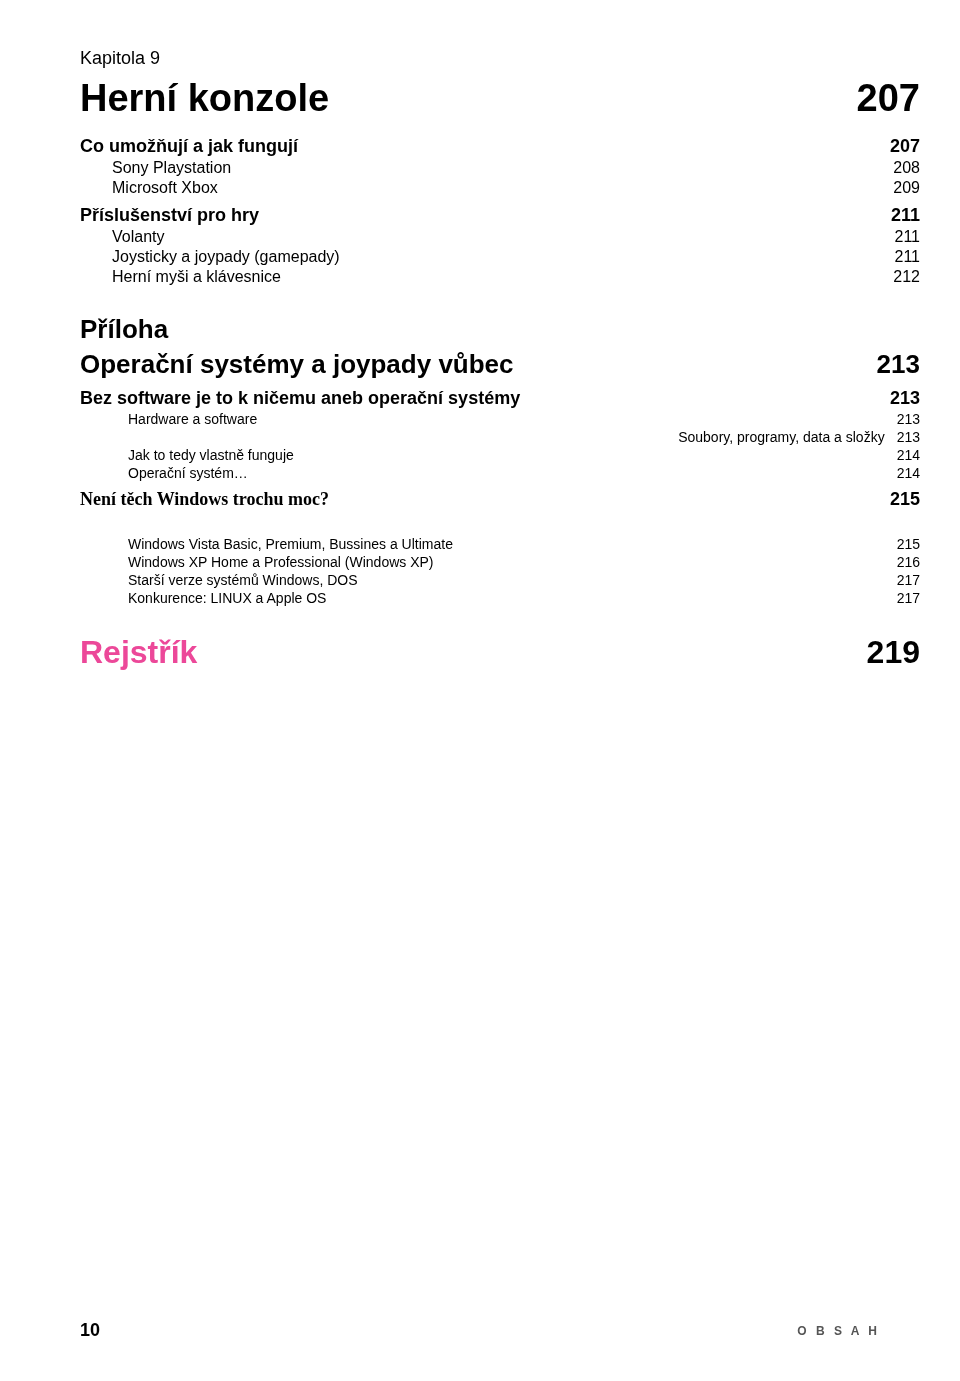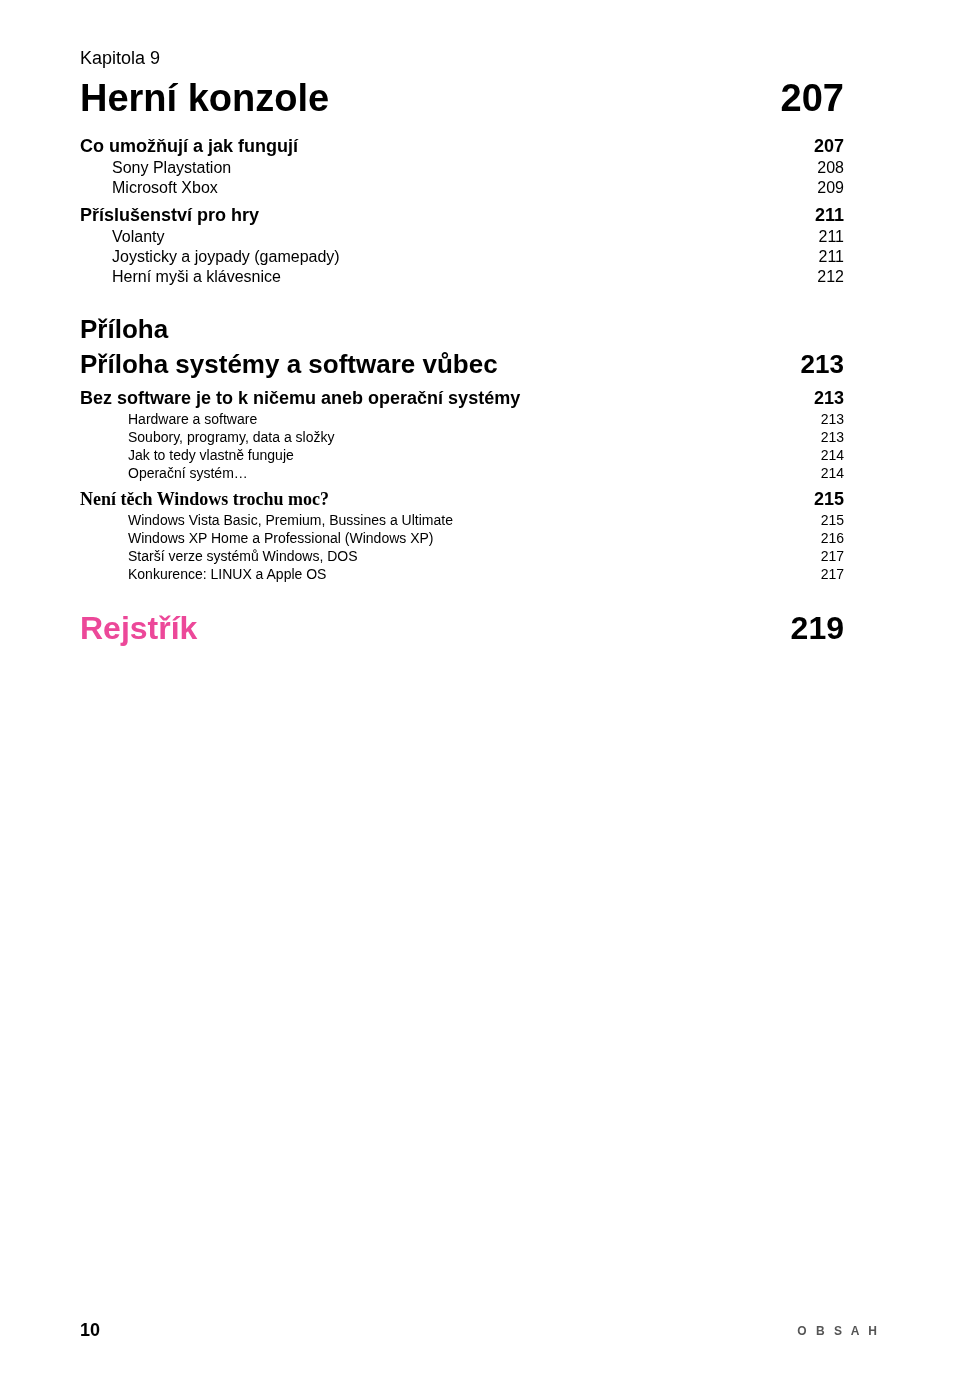--- a/index.html
+++ b/index.html
@@ -11,21 +11,21 @@
     body {
       background: #ffffff;
       font-family: Arial, Helvetica, sans-serif;
       color: #000000;
       width: 960px;
       min-height: 1381px;
       position: relative;
     }
 
     .page {
-      padding: 48px 116px 80px 80px;
+      padding: 48px 40px 80px 80px;
       position: relative;
       min-height: 1381px;
     }
 
     .chapter-label {
       font-size: 18px;
       font-weight: normal;
       color: #000;
       margin-bottom: 2px;
     }
@@ -151,49 +151,49 @@
       <div class="toc-row level-2">
         <span class="toc-label">Herní myši a klávesnice</span>
         <span class="toc-page">212</span>
       </div>
     </div>
 
   <div class="priloha-label">Příloha</div>
 
   <div id="priloha-sections-list">
       <div style="display: flex; justify-content: space-between; align-items: baseline; font-size: 26px; font-weight: bold; margin-bottom: 4px; margin-top: 4px;">
-        <span style="flex: 1 1 0%; padding-right: 12px;">Příloha systémy a software vůbec</span>
+        <span style="flex: 1 1 0%; padding-right: 12px;">Operační systémy a joypady vůbec</span>
         <span>213</span>
       </div>
       <div style="display: flex; justify-content: space-between; align-items: baseline; font-size: 18px; font-weight: bold; margin-top: 8px; margin-bottom: 2px; padding-left: 0px;">
         <span style="flex: 1 1 0%; padding-right: 12px;">Bez software je to k ničemu aneb operační systémy</span>
         <span>213</span>
       </div>
       <div style="display: flex; justify-content: space-between; align-items: baseline; font-size: 14px; font-weight: normal; padding-left: 48px; margin-bottom: 2px;">
         <span style="flex: 1 1 0%; padding-right: 12px;">Hardware a software</span>
         <span>213</span>
       </div>
       <div style="display: flex; justify-content: space-between; align-items: baseline; font-size: 14px; font-weight: normal; padding-left: 48px; margin-bottom: 2px;">
-        <span style="flex: 1 1 0%; padding-right: 12px;">Soubory, programy, data a složky</span>
+        <span style="flex: 1 1 0%; padding-right: 12px; text-align: right;">Soubory, programy, data a složky</span>
         <span>213</span>
       </div>
       <div style="display: flex; justify-content: space-between; align-items: baseline; font-size: 14px; font-weight: normal; padding-left: 48px; margin-bottom: 2px;">
         <span style="flex: 1 1 0%; padding-right: 12px;">Jak to tedy vlastně funguje</span>
         <span>214</span>
       </div>
       <div style="display: flex; justify-content: space-between; align-items: baseline; font-size: 14px; font-weight: normal; padding-left: 48px; margin-bottom: 2px;">
         <span style="flex: 1 1 0%; padding-right: 12px;">Operační systém…</span>
         <span>214</span>
       </div>
       <div style="display: flex; justify-content: space-between; align-items: baseline; font-size: 18px; font-weight: bold; margin-top: 8px; margin-bottom: 2px; padding-left: 0px;">
         <span style="flex: 1 1 0%; padding-right: 12px; font-family: Liberation Serif, serif;">Není těch Windows trochu moc?</span>
         <span>215</span>
       </div>
       <div style="display: flex; justify-content: space-between; align-items: baseline; font-size: 14px; font-weight: normal; padding-left: 48px; margin-bottom: 2px;">
-        <span style="flex: 1 1 0%; padding-right: 12px;">Windows Vista Basic, Premium, Bussines a Ultimate</span>
+        <span style="flex: 1 1 0%; padding-right: 12px; margin-top: 24px;">Windows Vista Basic, Premium, Bussines a Ultimate</span>
         <span>215</span>
       </div>
       <div style="display: flex; justify-content: space-between; align-items: baseline; font-size: 14px; font-weight: normal; padding-left: 48px; margin-bottom: 2px;">
         <span style="flex: 1 1 0%; padding-right: 12px;">Windows XP Home a Professional (Windows XP)</span>
         <span>216</span>
       </div>
       <div style="display: flex; justify-content: space-between; align-items: baseline; font-size: 14px; font-weight: normal; padding-left: 48px; margin-bottom: 2px;">
         <span style="flex: 1 1 0%; padding-right: 12px;">Starší verze systémů Windows, DOS</span>
         <span>217</span>
       </div>

